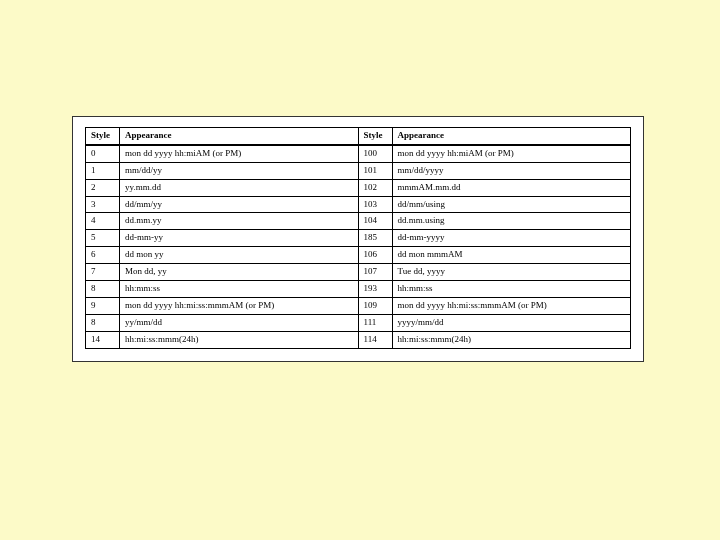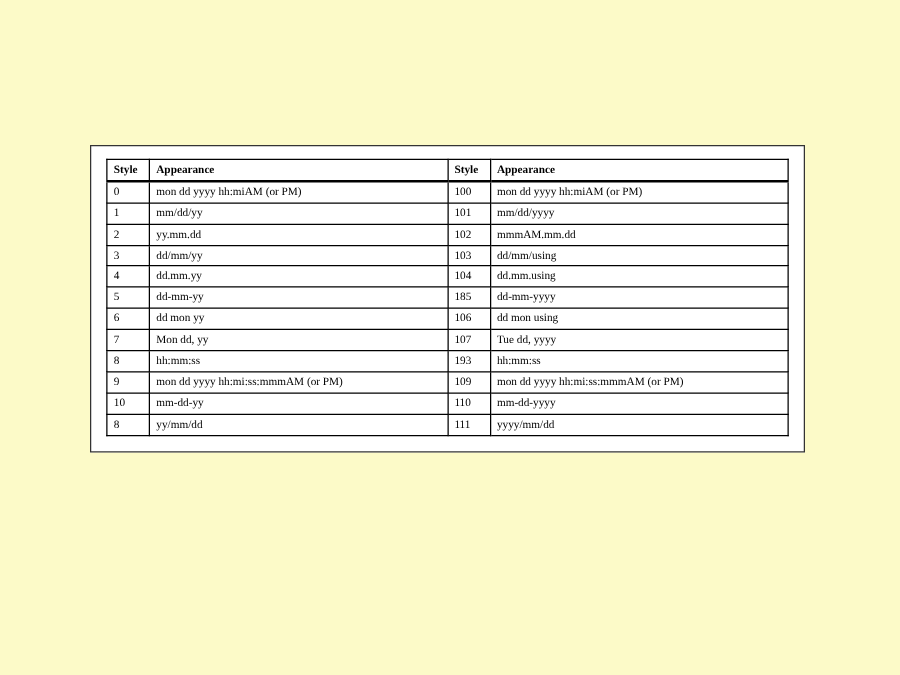--- a/index.html
+++ b/index.html
@@ -112,48 +112,48 @@
           <tr>
             <td>5</td>
             <td>dd-mm-yy</td>
             <td>185</td>
             <td>dd-mm-yyyy</td>
           </tr>
           <tr>
             <td>6</td>
             <td>dd mon yy</td>
             <td>106</td>
-            <td>dd mon using</td>
+            <td>dd mon mmmAM</td>
           </tr>
           <tr>
             <td>7</td>
             <td>Mon dd, yy</td>
             <td>107</td>
             <td>Tue dd, yyyy</td>
           </tr>
           <tr>
             <td>8</td>
             <td>hh:mm:ss</td>
             <td>193</td>
             <td>hh:mm:ss</td>
           </tr>
           <tr>
             <td>9</td>
             <td>mon dd yyyy hh:mi:ss:mmmAM (or PM)</td>
             <td>109</td>
             <td>mon dd yyyy hh:mi:ss:mmmAM (or PM)</td>
           </tr>
           <tr>
-            <td>10</td>
-            <td>mm-dd-yy</td>
-            <td>110</td>
-            <td>mm-dd-yyyy</td>
-          </tr>
-          <tr>
             <td>8</td>
             <td>yy/mm/dd</td>
             <td>111</td>
             <td>yyyy/mm/dd</td>
+          </tr>
+          <tr>
+            <td>14</td>
+            <td>hh:mi:ss:mmm(24h)</td>
+            <td>114</td>
+            <td>hh:mi:ss:mmm(24h)</td>
           </tr>
         </tbody>
     </table>
   </div>
 </div>
 
 </body></html>

